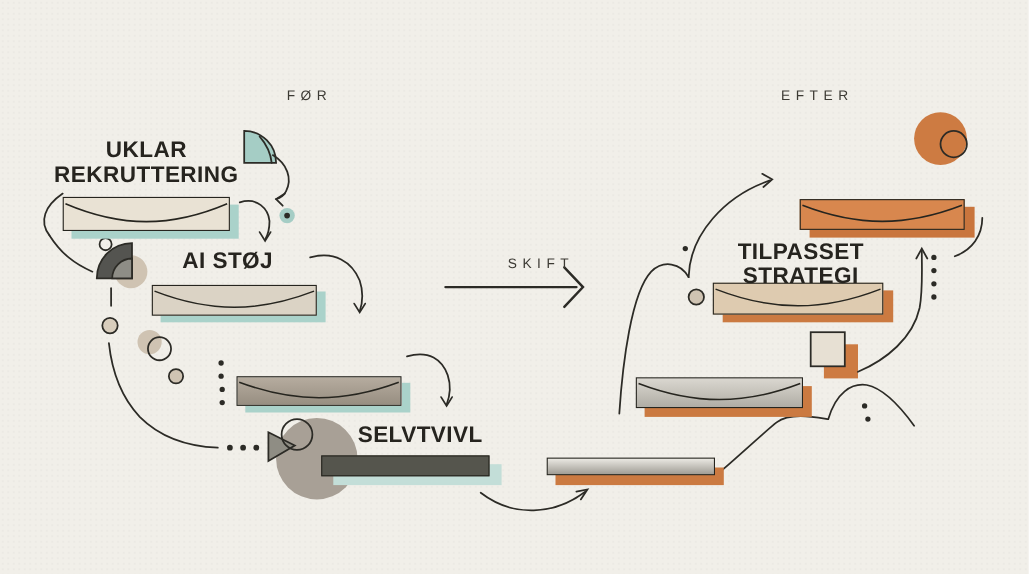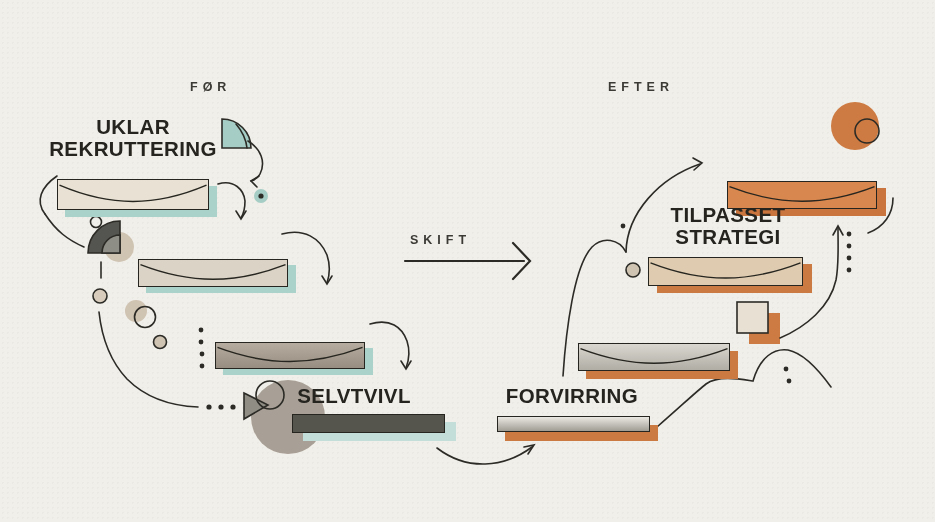--- a/index.html
+++ b/index.html
@@ -7,22 +7,22 @@
   body { font-family:"Liberation Sans", sans-serif; }
   .canvas {
     position:relative; width:935px; height:522px;
     background-color:#f1efe9;
     background-image: radial-gradient(rgba(0,0,0,0.022) 1px, transparent 1px);
     background-size:5px 5px;
     overflow:hidden;
   }
   .decor { position:absolute; left:0; top:0; z-index:1; }
   .cap {
-    position:absolute; z-index:3; text-align:left;
-    font-size:12.5px; font-weight:700; letter-spacing:5px;
+    position:absolute; z-index:3; text-align:right;
+    font-size:12.5px; font-weight:400; letter-spacing:5px;
     color:#3c3a34; white-space:nowrap;
   }
   .node {
     position:absolute; z-index:3; text-align:center;
     font-size:20.5px; font-weight:700; line-height:1.08;
     letter-spacing:0.4px; color:#26241f; white-space:pre-line;
   }
   .bar {
     position:absolute; z-index:2;
     border:1.6px solid #26251f;
@@ -30,29 +30,29 @@
   .bar svg { position:absolute; left:0; top:0; width:100%; height:100%; }
   .bar-uklar   { left:57px;  top:179px; width:152px; height:31px; background:#e9e2d4; box-shadow:8px 7px 0 0 #aad2ca; }
   .bar-ai      { left:138px; top:259px; width:150px; height:28px; background:#dbd3c5; box-shadow:8px 6px 0 0 #aad2ca; }
   .bar-mangel  { left:215px; top:342px; width:150px; height:27px; background:linear-gradient(180deg,#b6ac9f,#978e81); box-shadow:8px 6px 0 0 #aad2ca; }
   .bar-selv    { left:292px; top:414px; width:153px; height:19px; background:#55554d; box-shadow:11px 8px 0 0 #c3ded8; }
   .bar-forv    { left:497px; top:416px; width:153px; height:16px; background:linear-gradient(180deg,#eae8e2,#a09d95); box-shadow:8px 9px 0 0 #cb7a41; }
   .bar-klar    { left:578px; top:343px; width:152px; height:28px; background:linear-gradient(180deg,#dad7d0,#b0ada5); box-shadow:8px 8px 0 0 #cb7a41; }
   .bar-tilp    { left:648px; top:257px; width:155px; height:29px; background:#decbb0; box-shadow:9px 7px 0 0 #cb7a41; }
   .bar-staerk  { left:727px; top:181px; width:150px; height:28px; background:#d8874e; box-shadow:9px 7px 0 0 #c9753d; }
   .lbl-for    { left:190px; top:80px;  width:112px; }
-  .lbl-efter  { left:608px; top:80px;  width:112px; }
+  .lbl-efter  { left:664px; top:80px;  width:112px; }
   .lbl-skift  { left:410px; top:233px; width:112px; }
-  .lbl-uklar  { left:23px;  top:116px; width:220px; }
+  .lbl-uklar  { left:23px;  top:126px; width:220px; }
   .lbl-ai     { left:127px; top:227px; width:160px; }
   .lbl-mangel { left:183px; top:297px; width:220px; }
-  .lbl-selv   { left:274px; top:385px; width:160px;text-align:center; }
+  .lbl-selv   { left:302px; top:385px; width:160px;text-align:center; }
   .lbl-forv   { left:492px; top:385px; width:160px; }
   .lbl-klar   { left:546px; top:295px; width:212px; }
-  .lbl-tilp   { left:628px; top:204px; width:200px; }
+  .lbl-tilp   { left:628px; top:218px; width:200px; }
   .lbl-staerk { left:696px; top:113px; width:214px; }
 </style>
 </head>
 <body>
 
 <div class="canvas">
 
   <svg class="decor" width="935" height="522" viewBox="0 0 935 522">
     <g fill="none" stroke="#2c2b26" stroke-width="1.6" stroke-linecap="round">
 
@@ -164,36 +164,36 @@
   <div class="cap lbl-skift">SKIFT</div>
 
   <div class="node lbl-uklar">UKLAR
 REKRUTTERING</div>
   <div class="bar bar-uklar">
     <svg viewBox="0 0 100 28" preserveAspectRatio="none">
         <path d="M 1,5 C 35,26 65,26 99,5" fill="none" stroke="#26251f" stroke-width="1.4" vector-effect="non-scaling-stroke"></path>
       </svg>
   </div>
 
+  <div class="node lbl-ai">AI STØJ</div>
   <div class="bar bar-ai">
     <svg viewBox="0 0 100 28" preserveAspectRatio="none">
         <path d="M 1,5 C 35,26 65,26 99,5" fill="none" stroke="#26251f" stroke-width="1.4" vector-effect="non-scaling-stroke"></path>
       </svg>
   </div>
 
   <div class="bar bar-mangel">
     <svg viewBox="0 0 100 28" preserveAspectRatio="none">
         <path d="M 1,5 C 35,26 65,26 99,5" fill="none" stroke="#26251f" stroke-width="1.4" vector-effect="non-scaling-stroke"></path>
       </svg>
   </div>
 
   <div class="node lbl-selv">SELVTVIVL</div>
   <div class="bar bar-selv"></div>
 
-  <div class="node lbl-forv">FORVIRRING</div>
   <div class="bar bar-forv"></div>
 
   <div class="bar bar-klar">
     <svg viewBox="0 0 100 28" preserveAspectRatio="none">
         <path d="M 1,5 C 35,26 65,26 99,5" fill="none" stroke="#26251f" stroke-width="1.4" vector-effect="non-scaling-stroke"></path>
       </svg>
   </div>
 
   <div class="node lbl-tilp">TILPASSET
 STRATEGI</div>

